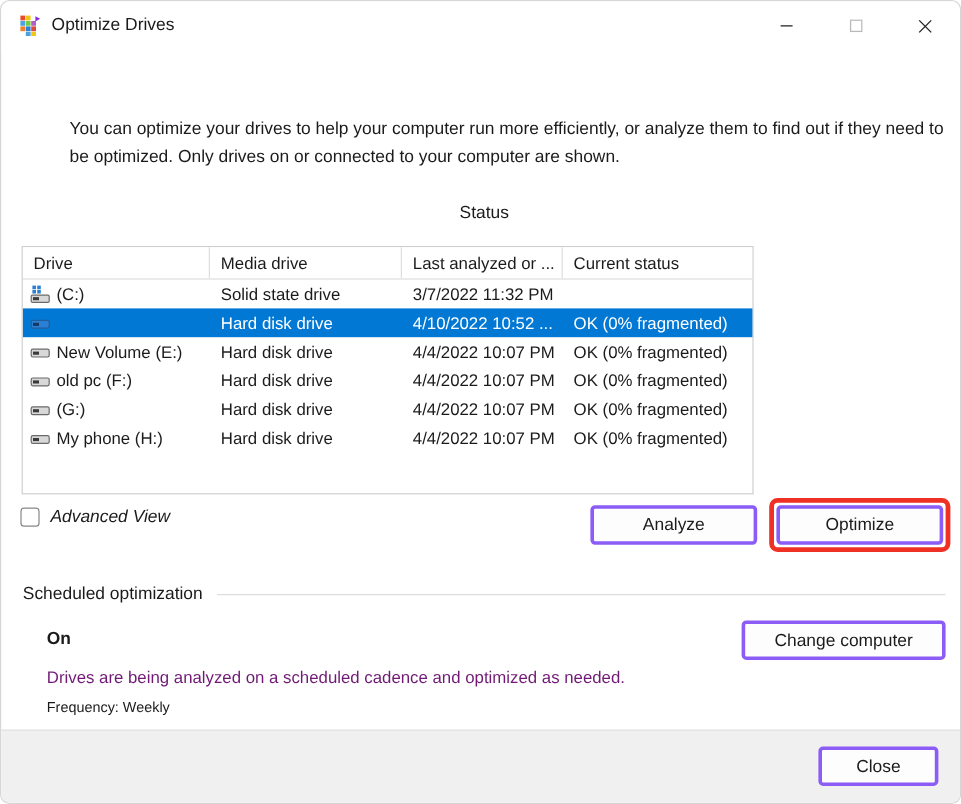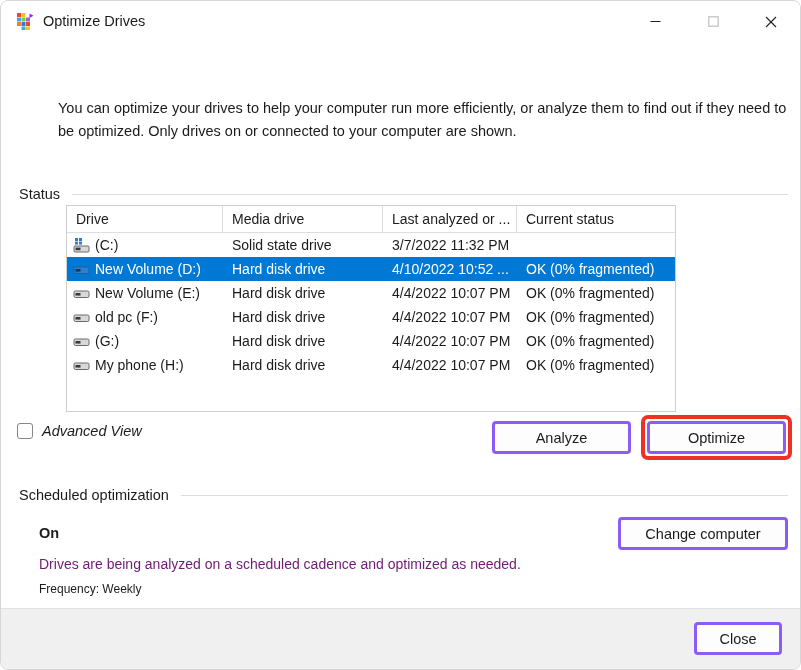--- a/index.html
+++ b/index.html
@@ -93,35 +93,34 @@
     font-size: 14.5px;
     color: #1b1b1b;
     white-space: nowrap;
   }
   .group-head .rule {
     flex: 1;
     height: 1px;
     background: #dddddd;
     margin-left: 12px;
   }
-  #status-group { left: 18px; top: 144px; width: 769px; }
+  #status-group { left: 18px; top: 128px; width: 769px; flex-direction: column; }
   #sched-group  { left: 18px; top: 445px; width: 769px; }
 
   
   .listview {
     position: absolute;
     left: 17px;
     top: 163px;
     width: 610px;
     height: 207px;
     border: 1px solid #cfcfcf;
     background: #ffffff;
     box-sizing: border-box;
     overflow: hidden;
-    margin-left: 48px;
   }
   .lv-header {
     position: relative;
     height: 26px;
     border-bottom: 1px solid #dedede;
     background: #ffffff;
   }
   .lv-th {
     position: absolute;
     top: 0;
@@ -272,21 +271,21 @@
     width: 799px;
     height: 61px;
     background: #f0f0f0;
     border-top: 1px solid #e2e2e2;
     box-sizing: border-box;
   }
   #btn-close {
     position: absolute;
     right: 18px;
     top: 13px;
-    width: 88px;
+    width: 100px;
     height: 33px;
     background: #fdfdfd;
   }
 </style>
 </head>
 <body>
 
 <div class="window">
 
   <div class="titlebar">
@@ -369,21 +368,20 @@
 
         <div class="lv-row selected">
           <div class="lv-td td-drive">
             <span class="drive-cell">
               <span class="drive-icon">
                 <svg width="17" height="17" viewBox="0 0 17 17">
                   <rect x="1" y="6" width="15" height="6.5" rx="1.4" fill="#2b7fd4" stroke="#1f5f9e" stroke-width="1"></rect>
                   <rect x="2.5" y="8" width="5" height="2.6" fill="#163a5e"></rect>
                 </svg>
               </span>
-              <span>New Volume (D:)</span>
             </span>
           </div>
           <div class="lv-td td-media">Hard disk drive</div>
           <div class="lv-td td-last">4/10/2022 10:52 ...</div>
           <div class="lv-td td-status">OK (0% fragmented)</div>
         </div>
 
         <div class="lv-row">
           <div class="lv-td td-drive">
             <span class="drive-cell">

